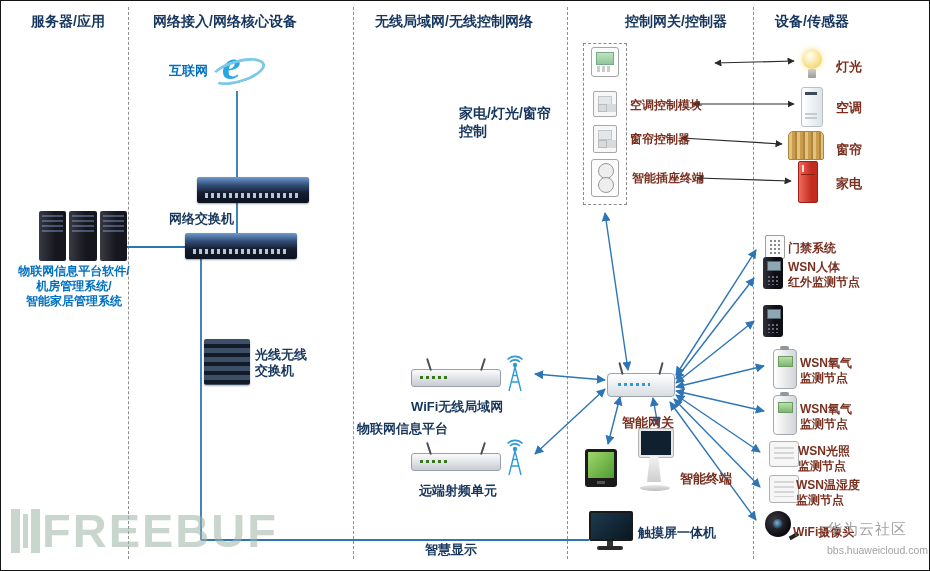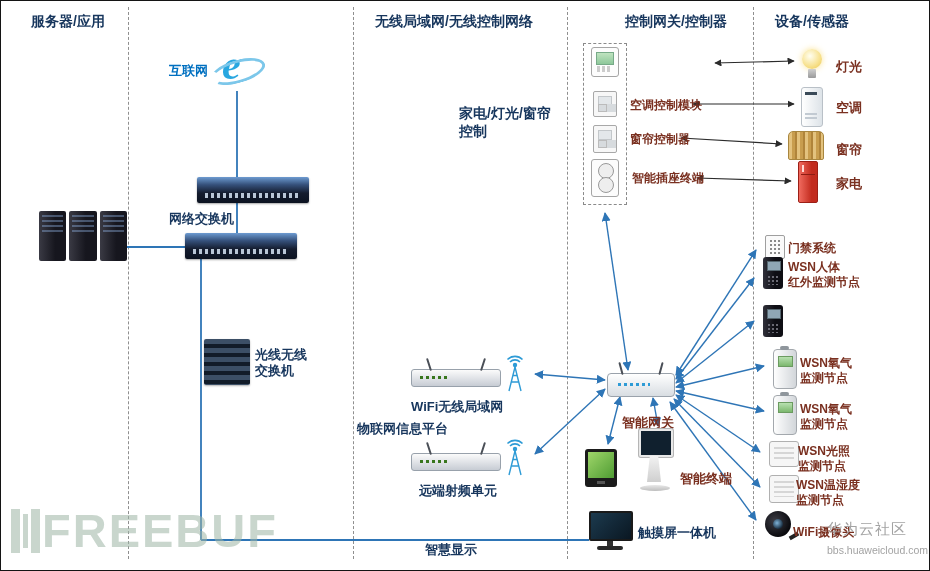--- a/index.html
+++ b/index.html
@@ -143,20 +143,21 @@
       <line x1="675" y1="382" x2="753" y2="320"></line>
       <line x1="675" y1="386" x2="763" y2="365"></line>
       <line x1="675" y1="390" x2="763" y2="410"></line>
       <line x1="675" y1="394" x2="759" y2="451"></line>
       <line x1="673" y1="398" x2="759" y2="486"></line>
       <line x1="669" y1="401" x2="755" y2="519"></line>
     </g>
   </svg>
 
   <div class="hdr" style="left:30px">服务器/应用</div>
+  <div class="hdr" style="left:152px">网络接入/网络核心设备</div>
   <div class="hdr" style="left:374px">无线局域网/无线控制网络</div>
   <div class="hdr" style="left:624px">控制网关/控制器</div>
   <div class="hdr" style="left:774px">设备/传感器</div>
 
   <div class="lbl blue" style="left:168px;top:62px;font-size:13px">互联网</div>
   <div class="icon ie-wrap">
     <span class="ie-e">e</span>
       <span class="ie-ring"></span>
   </div>
 
@@ -165,20 +166,23 @@
     </div>
   <div class="lbl navy" style="left:168px;top:210px;font-size:13px">网络交换机</div>
   <div class="icon netswitch" style="left:184px;top:232px;width:112px;height:26px">
       <i></i>
     </div>
   <div class="icon servers">
     <div class="tower"></div>
       <div class="tower"></div>
       <div class="tower"></div>
   </div>
+  <div class="lbl blue" style="left:8px;top:263px;width:130px;text-align:center">物联网信息平台软件/
+机房管理系统/
+智能家居管理系统</div>
 
   <div class="icon optical"></div>
   <div class="lbl navy" style="left:254px;top:346px;font-size:13px">光线无线
 交换机</div>
 
   <div class="icon router" style="left:410px;top:368px">
       <span class="a1"></span>
       <span class="a2"></span>
       <span class="led"></span>
     </div>

